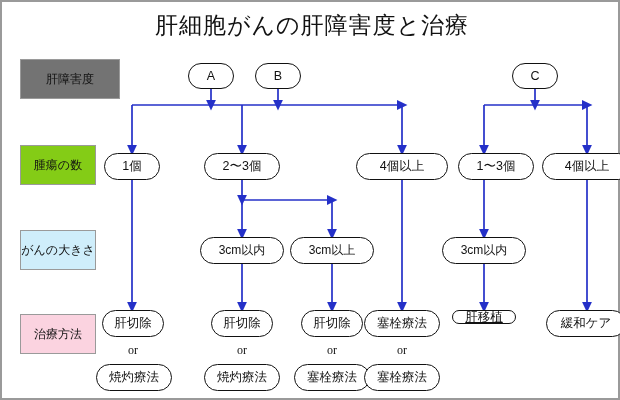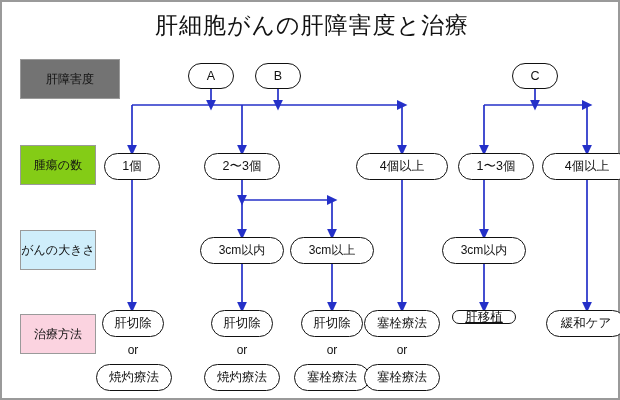--- a/index.html
+++ b/index.html
@@ -57,20 +57,21 @@
     white-space: nowrap;
     z-index: 3;
   }
   .node.small { font-size: 12px; text-align: right; }
   .orlabel {
     position: absolute;
     font-size: 12px;
     color: #111111;
     text-align: center;
     z-index: 3;
+    font-family: Liberation Serif, serif;
   }
   svg#wires {
     position: absolute;
     left: 0;
     top: 0;
     width: 620px;
     height: 400px;
     z-index: 1;
   }
 </style>

